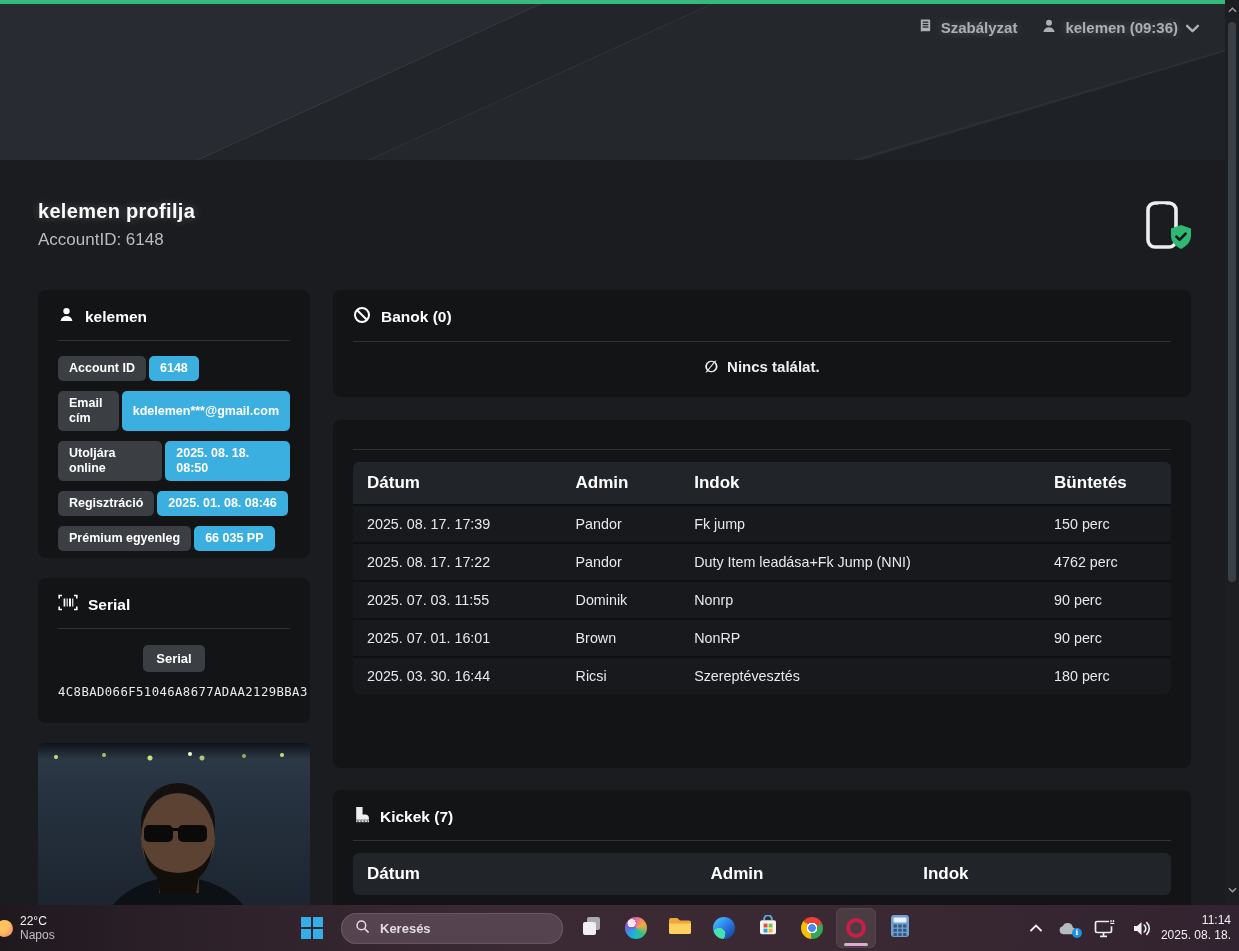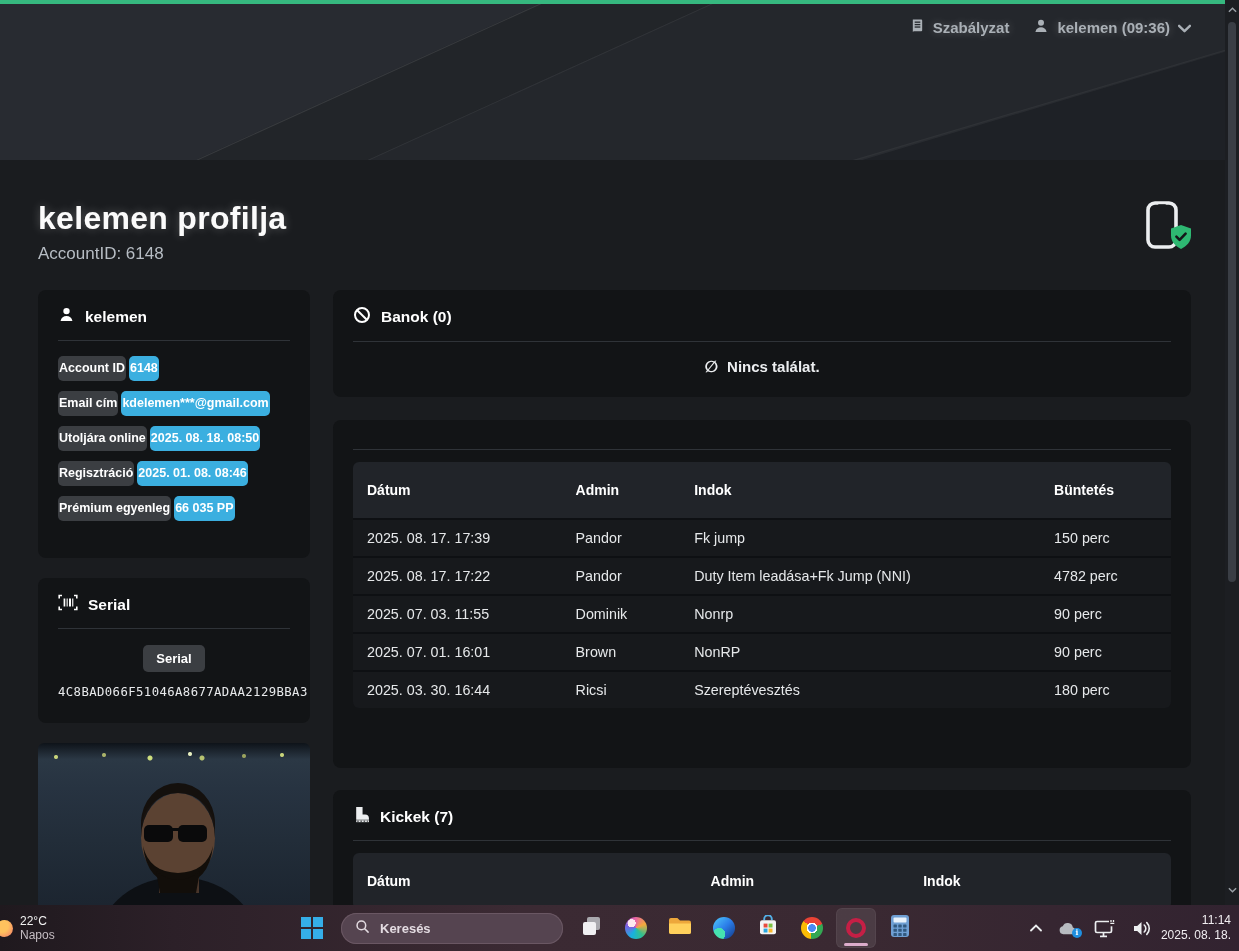--- a/index.html
+++ b/index.html
@@ -13,45 +13,45 @@
   .site-header { position:absolute; top:4px; left:0; width:1225px; height:156px; background:#24272c; overflow:hidden; }
   .hd-ov { position:absolute; inset:0; }
   .o1 { clip-path:polygon(0 0,44% 0,16% 100%,0 100%); background:#282b31; }
   .o2 { clip-path:polygon(44% 0,58% 0,30% 100%,16% 100%); background:#222529; }
   .o3 { clip-path:polygon(100% 30%,100% 100%,70% 100%); background:#1e2126; }
   .l1 { clip-path:polygon(44% 0,44.2% 0,16.2% 100%,16% 100%); background:rgba(255,255,255,0.10); }
   .l2 { clip-path:polygon(58% 0,58.2% 0,30.2% 100%,30% 100%); background:rgba(255,255,255,0.06); }
   .l3 { clip-path:polygon(100% 29.4%,100% 30.6%,70.4% 100%,69.6% 100%); background:rgba(255,255,255,0.05); }
   .logo-wrap { position:absolute; left:46px; top:18px; width:80px; text-align:center; }
   .logo-caption { margin-top:4px; font-size:12.5px; color:#c3c8cd; letter-spacing:0.2px; }
-  .header-nav { position:absolute; right:34px; top:14px; display:flex; align-items:center; gap:24px;
+  .header-nav { position:absolute; right:26px; top:14px; display:flex; align-items:center; gap:24px;
                 color:#aab0b6; font-weight:bold; font-size:15px; text-shadow:0 0 8px rgba(255,255,255,0.25); }
   .nav-item { display:flex; align-items:center; gap:8px; cursor:pointer; }
 
   
   .content { position:absolute; top:160px; left:0; width:1225px; height:745px; overflow:hidden; }
   .page-head { position:absolute; left:38px; top:40px; }
-  .page-title { font-size:32px; font-weight:bold; color:#fbfbfb; letter-spacing:0.3px; text-shadow:0 0 10px rgba(255,255,255,0.25); }
+  .page-title { font-size:20px; font-weight:bold; color:#fbfbfb; letter-spacing:0.3px; text-shadow:0 0 10px rgba(255,255,255,0.25); }
   .page-sub { margin-top:7px; font-size:17px; color:#b7bdc4; }
   .phone-badge { position:absolute; right:36px; top:40px; width:44px; height:52px; }
   .phone-badge .shield { position:absolute; right:-4px; bottom:-2px; }
 
   .left-col  { position:absolute; left:38px;  top:130px; width:272px; }
   .right-col { position:absolute; left:333px; top:130px; width:858px; }
 
   .card { background:#121416; border-radius:8px; padding:16px 20px; }
   .card-title { display:flex; align-items:center; gap:10px; color:#fff; font-weight:bold; font-size:15.5px; }
   .card-divider { border:none; border-top:1px solid #2f3338; margin:13px 0 0 0; }
 
   
   .user-card { height:268px; overflow:hidden; }
   .chips { margin-top:15px; }
   .chip-row { display:flex; margin-bottom:10px; }
   .chip { display:inline-flex; align-items:center; font-size:12.5px; font-weight:bold; color:#fff;
-          padding:5px 1px; border-radius:5px; line-height:15px; }
+          padding:5px 11px; border-radius:5px; line-height:15px; }
   .chip-label { background:#3b3e42; }
   .chip-value { background:#3bafe0; margin-left:3px; }
 
   
   .serial-card { margin-top:20px; height:145px; overflow:hidden; }
   .serial-chip-wrap { text-align:center; margin-top:16px; }
   .serial-chip { display:inline-block; background:#3b3e42; color:#fff; font-weight:bold; font-size:13px;
                  padding:6px 13px; border-radius:5px; }
   .serial-value { margin-top:13px; text-align:center; font-family:"DejaVu Sans Mono",monospace;
                   font-size:12.3px; letter-spacing:0.4px; color:#e8eaec; }
@@ -73,21 +73,21 @@
   .bans-card { height:107px; overflow:hidden; }
   .empty-state { display:flex; align-items:center; justify-content:center; gap:9px; margin-top:15px;
                  font-weight:bold; font-size:15px; color:#eceef0; }
   .empty-glyph { font-size:16px; font-weight:bold; }
 
   .adminjail-card { margin-top:23px; height:348px; overflow:hidden; }
   .kicks-card { margin-top:22px; }
 
   .table-wrap { margin-top:12px; border-radius:6px; overflow:hidden; }
   table { width:100%; border-collapse:collapse; }
-  th { background:#212429; text-align:left; padding:20px 14px; font-size:14px; color:#fff; }
+  th { background:#212429; text-align:left; padding:11px 14px; font-size:17px; color:#fff; }
   td { background:#17191c; padding:10px 14px; font-size:14.3px; color:#e6e8ea; border-top:2px solid #0e1013; }
 
   .aj-c0 { width:25.5%; } .aj-c1 { width:14.5%; } .aj-c2 { width:44%; } .aj-c3 { width:16%; }
   .kk-c0 { width:42%; } .kk-c1 { width:26%; } .kk-c2 { width:32%; }
 
   
   .scrollbar { position:absolute; right:0; top:0; width:14px; height:905px; background:#1c1e22; z-index:7; }
   .scroll-thumb { position:absolute; left:3px; top:22px; width:8px; height:560px; border-radius:4px; background:#3a3e45; }
   .scroll-btn { position:absolute; left:0; width:14px; height:16px; display:flex; align-items:center; justify-content:center; }
   .scroll-up { top:2px; } .scroll-down { top:882px; }
@@ -309,21 +309,21 @@
             <tr>
               <td>2025. 08. 17. 17:39</td>
               <td>Pandor</td>
               <td>Fk jump</td>
               <td>150 perc</td>
             </tr>
             <tr>
               <td>2025. 08. 17. 17:22</td>
               <td>Pandor</td>
               <td>Duty Item leadása+Fk Jump (NNI)</td>
-              <td>4782 perc</td>
+              <td>4762 perc</td>
             </tr>
             <tr>
               <td>2025. 07. 03. 11:55</td>
               <td>Dominik</td>
               <td>Nonrp</td>
               <td>90 perc</td>
             </tr>
             <tr>
               <td>2025. 07. 01. 16:01</td>
               <td>Brown</td>

